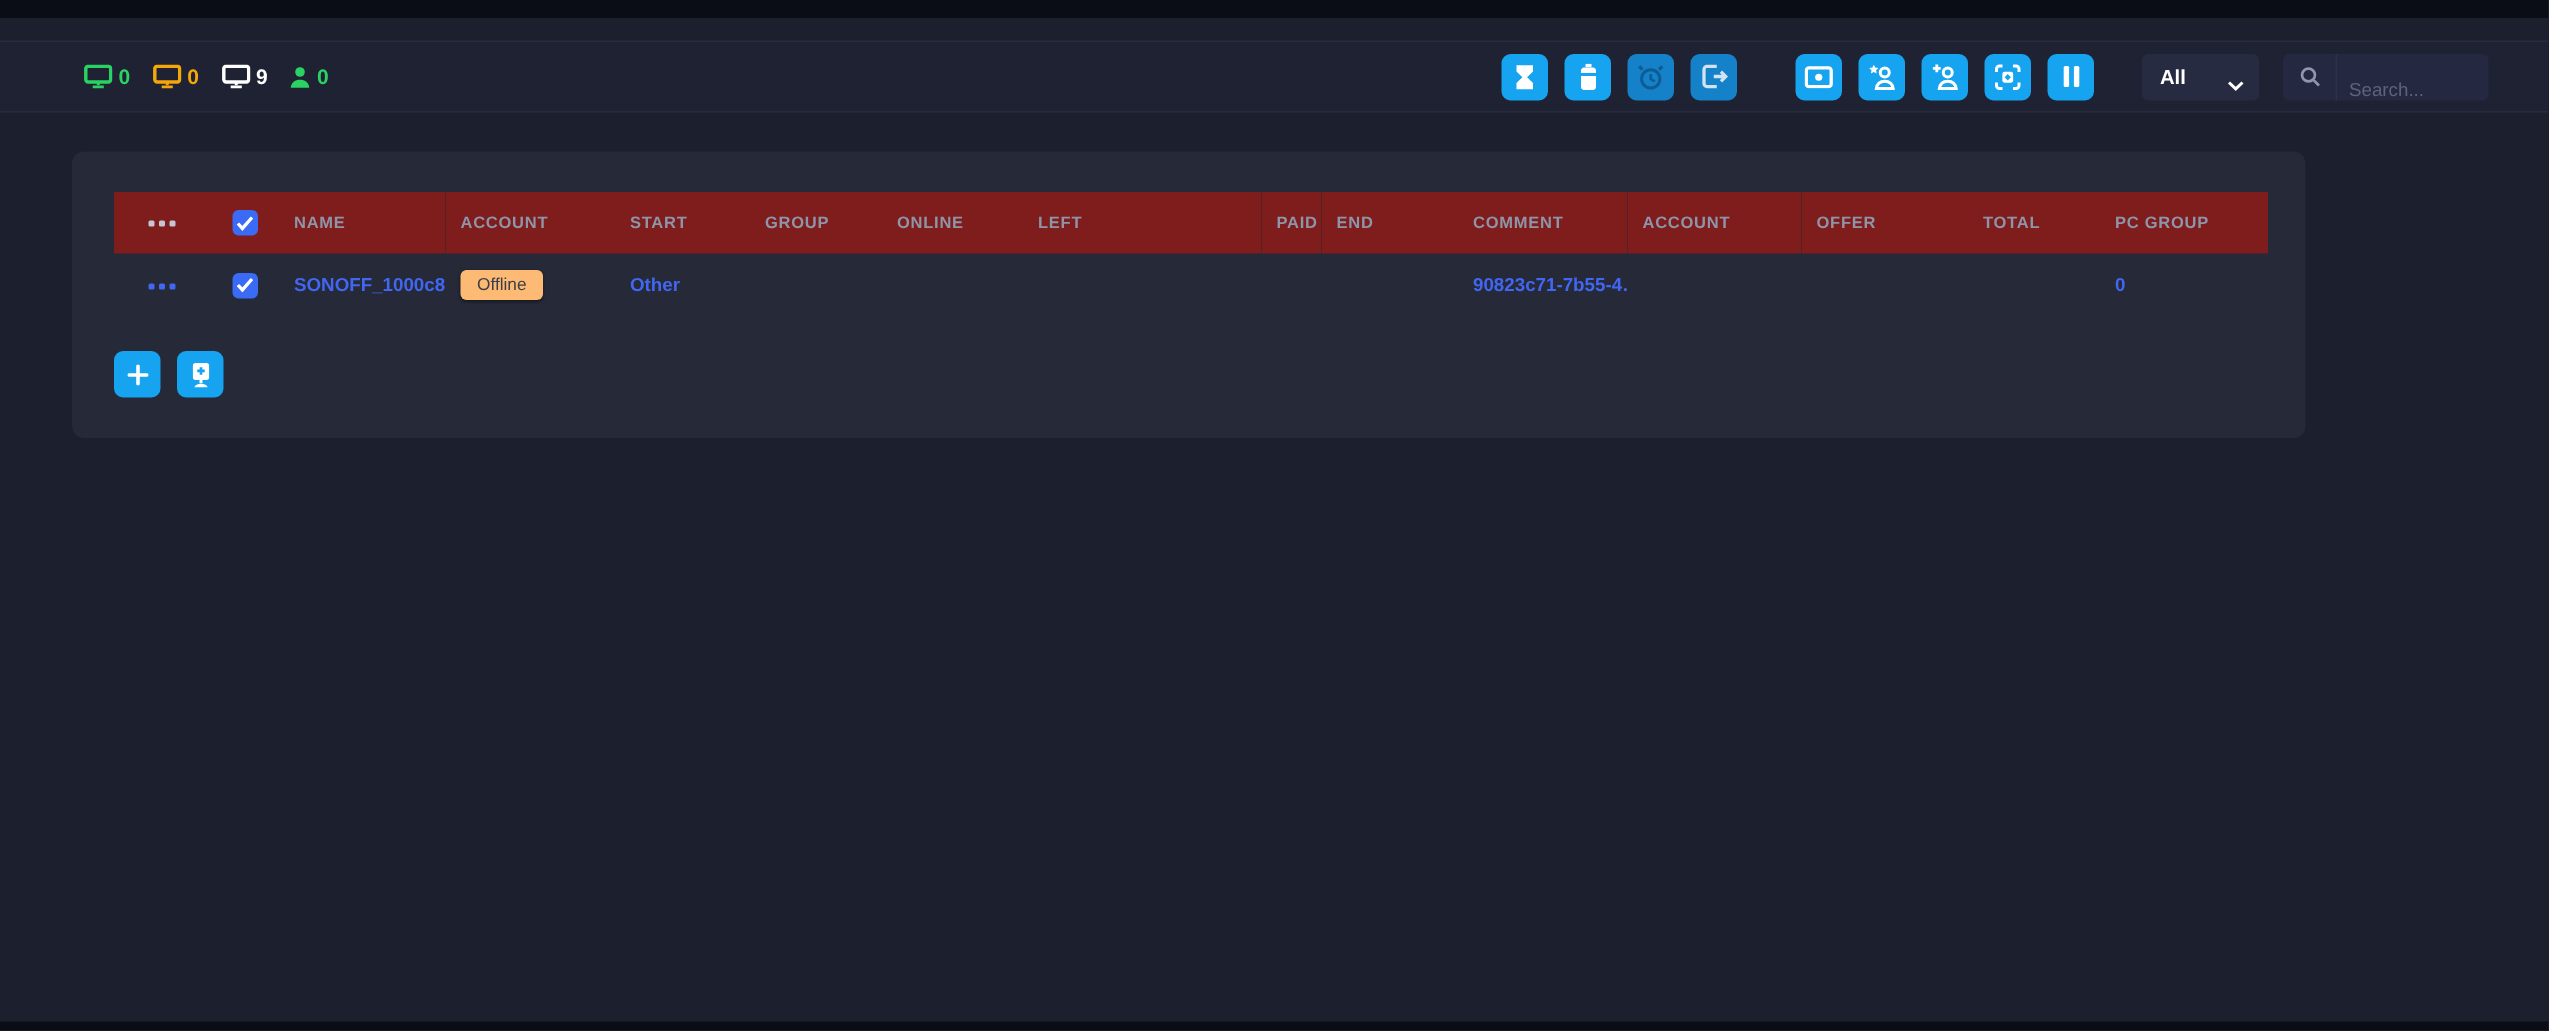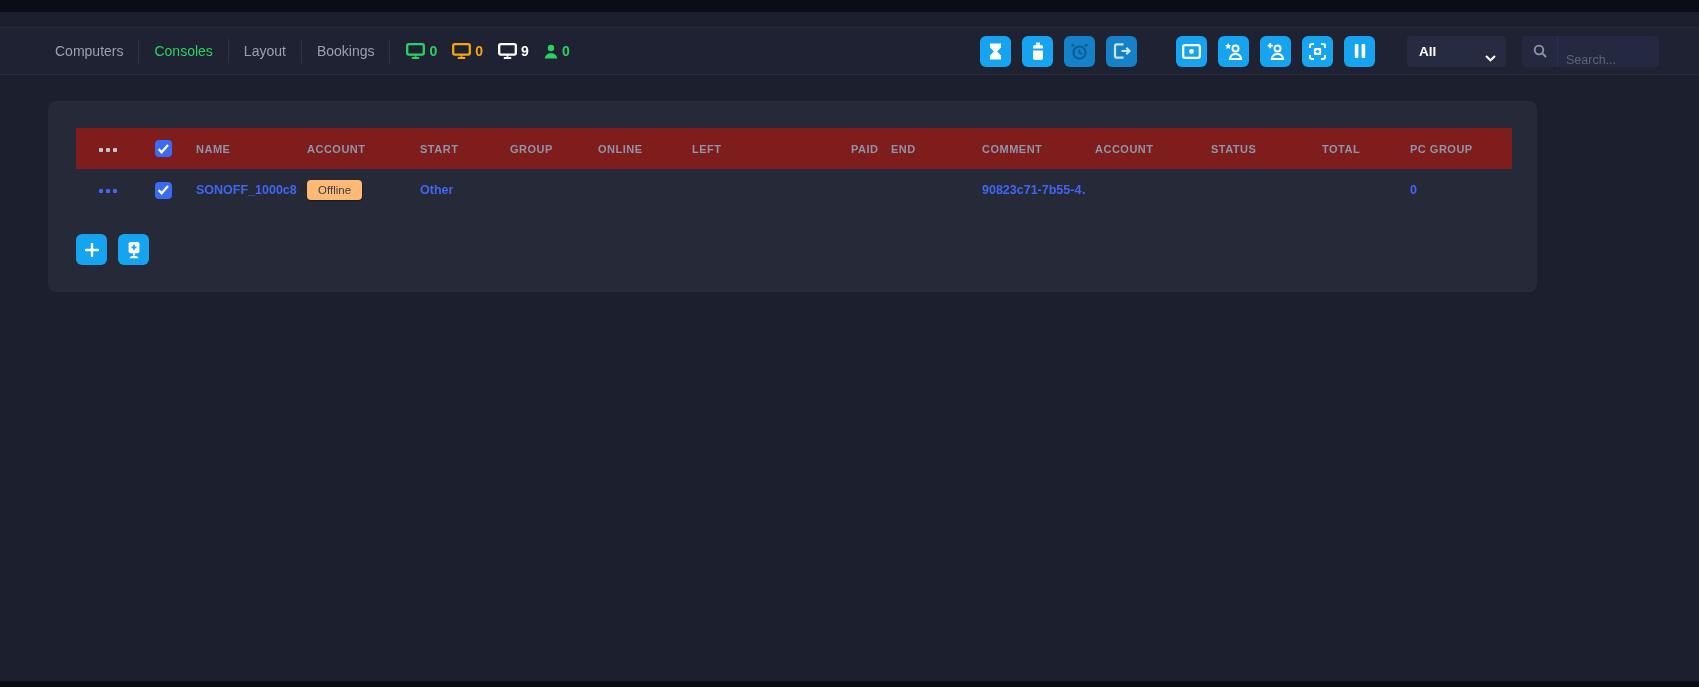--- a/index.html
+++ b/index.html
@@ -35,21 +35,21 @@
     width:31px; height:31px; border-radius:6px; border:none; cursor:pointer;
     background:#16a3ef; display:flex; align-items:center; justify-content:center;
     margin-left:11px; padding:0; color:#fff;
   }
   .abtn.disabled { background:#1581c8; }
   .abtn.icon-dark { color:#0d5c94; }
   .abtn.icon-light { color:#cfe3f2; }
   .abtn.group-gap { margin-left:39px; }
   .abtn svg { display:block; }
 
-  .select-wrap { position:relative; width:99px; height:31px; margin-left:32px; }
+  .select-wrap { position:relative; width:78px; height:31px; margin-left:32px; }
   .select-wrap select {
     width:100%; height:100%; background:#272b42; color:#fff; border:none; border-radius:4px;
     padding:0 26px 0 12px; font-size:13.5px; font-weight:bold; appearance:none; outline:none; cursor:pointer;
     font-family:"Liberation Sans", sans-serif;
   }
   .select-wrap .chev { position:absolute; right:10px; top:12px; pointer-events:none; }
 
   .search-wrap {
     margin-left:16px; width:137px; height:31px; background:#242840; border-radius:4px;
     display:flex; align-items:flex-end;
@@ -98,30 +98,20 @@
     background:#16a3ef; display:flex; align-items:center; justify-content:center;
   }
   .cbtn svg { display:block; }
 </style>
 </head>
 <body>
 
 <div class="top-strip"></div>
 
 <div class="toolbar">
-  <nav class="tabs">
-    <a class="tab">Computers</a>
-    <span class="sep"></span>
-    <a class="tab active">Consoles</a>
-    <span class="sep"></span>
-    <a class="tab">Layout</a>
-    <span class="sep"></span>
-    <a class="tab">Bookings</a>
-    <span class="sep"></span>
-  </nav>
 
   <div class="counters">
     <span class="counter c-green">
       <span>
         <svg width="19" height="16" viewBox="0 0 19 16">
             <rect x="1.2" y="1.2" width="16.6" height="10.4" rx="1.6" fill="none" stroke="currentColor" stroke-width="2.3"></rect>
             <path d="M9.5 11.6v2.2" stroke="currentColor" stroke-width="2"></path>
             <path d="M5.8 15h7.4" stroke="currentColor" stroke-width="2"></path>
           </svg>
       </span>
@@ -297,21 +287,21 @@
         <th>NAME</th>
         <th>ACCOUNT</th>
         <th>START</th>
         <th>GROUP</th>
         <th>ONLINE</th>
         <th>LEFT</th>
         <th>PAID</th>
         <th>END</th>
         <th>COMMENT</th>
         <th>ACCOUNT</th>
-        <th>STATUS</th>
+        <th>OFFER</th>
         <th>TOTAL</th>
         <th>PC GROUP</th>
       </tr>
     </thead>
     <tbody>
       <tr>
         <td class="center">
           <span class="dots row">
               <i></i>
               <i></i>

